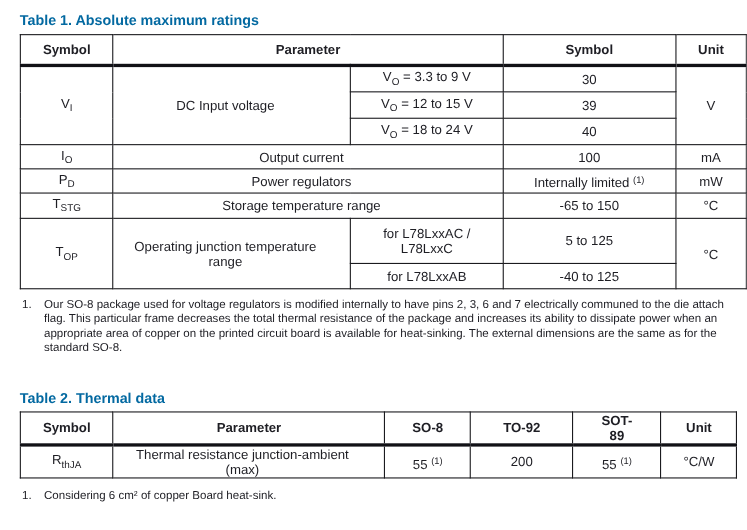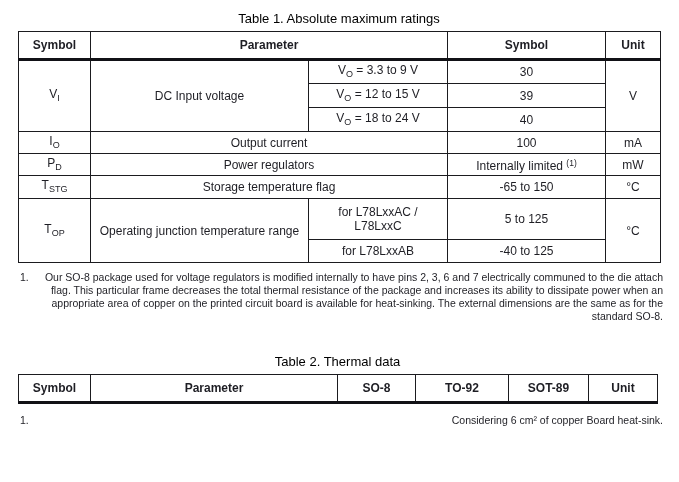--- a/index.html
+++ b/index.html
@@ -6,38 +6,37 @@
   .page{
     position:relative;
     width:679px;height:482px;
     background:#ffffff;
     color:#1e1e24;
     font-family:"Liberation Sans","DejaVu Sans",sans-serif;
     font-size:12px;
     overflow:hidden;
   }
   .tbl-title{
-    font-weight:normal;
+    font-weight:bold;
     font-size:13px;
-    text-align:center;
-    color:#000000;
+    color:#0369a1;
   }
   .t1-title{margin:11px 0 5px 18px;width:642px;}
   .t2-title{margin:31px 0 5px 18px;width:639px;}
   table{
     border-collapse:collapse;
     table-layout:fixed;
     margin-left:18px;
     border:1.5px solid #1b1b1f;
   }
   td,th{
     border:1px solid #1b1b1f;
     text-align:center;
     vertical-align:middle;
-    padding:0 8px;
+    padding:0 20px;
     font-size:12px;
     line-height:14px;
     overflow:hidden;
   }
   th{
     font-weight:bold;
     height:26px;
     border-bottom:3px solid #111116;
   }
   .param{
@@ -51,21 +50,21 @@
     display:flex;
     margin-left:20px;
     width:645px;
     font-size:10.5px;
     line-height:13px;
     color:#1e1e24;
   }
   .fn1{margin-top:8px;}
   .fn2{margin-top:10px;}
   .fn-num{width:20px;flex:0 0 20px;}
-  .fn-text{flex:1;padding-right:2px;text-align:right;}
+  .fn-text{flex:1;padding-right:2px;}
 </style>
 </head>
 <body>
 
 <div class="page">
 
   <div class="tbl-title t1-title">Table 1. Absolute maximum ratings</div>
 
   <table>
     <colgroup>
@@ -106,21 +105,21 @@
         <td>mA</td>
       </tr>
       <tr style="height:22px">
         <td><span>P</span><span class="sub">D</span></td>
         <td colspan="2" class="param">Power regulators</td>
         <td><span>Internally limited</span> <span class="sup">(1)</span></td>
         <td>mW</td>
       </tr>
       <tr style="height:23px">
         <td><span>T</span><span class="sub">STG</span></td>
-        <td colspan="2" class="param">Storage temperature flag</td>
+        <td colspan="2" class="param">Storage temperature range</td>
         <td>-65 to 150</td>
         <td>°C</td>
       </tr>
       <tr style="height:41px">
         <td rowspan="2"><span>T</span><span class="sub">OP</span></td>
         <td rowspan="2" class="param">Operating junction temperature range</td>
         <td>
             <span class="cond-line">for L78LxxAC /</span>
             <span class="cond-line">L78LxxC</span>
           </td>
@@ -154,20 +153,28 @@
       <tr>
         <th>Symbol</th>
         <th>Parameter</th>
         <th>SO-8</th>
         <th>TO-92</th>
         <th>SOT-89</th>
         <th>Unit</th>
       </tr>
     </thead>
     <tbody>
+      <tr style="height:22px">
+        <td><span>R</span><span class="sub">thJA</span></td>
+        <td class="param">Thermal resistance junction-ambient (max)</td>
+        <td><span>55</span> <span class="sup">(1)</span></td>
+        <td>200</td>
+        <td><span>55</span> <span class="sup">(1)</span></td>
+        <td>°C/W</td>
+      </tr>
     </tbody>
   </table>
 
   <div class="footnote fn2">
     <span class="fn-num">1.</span>
     <span class="fn-text">Considering 6 cm² of copper Board heat-sink.</span>
   </div>
 
 </div>
 

